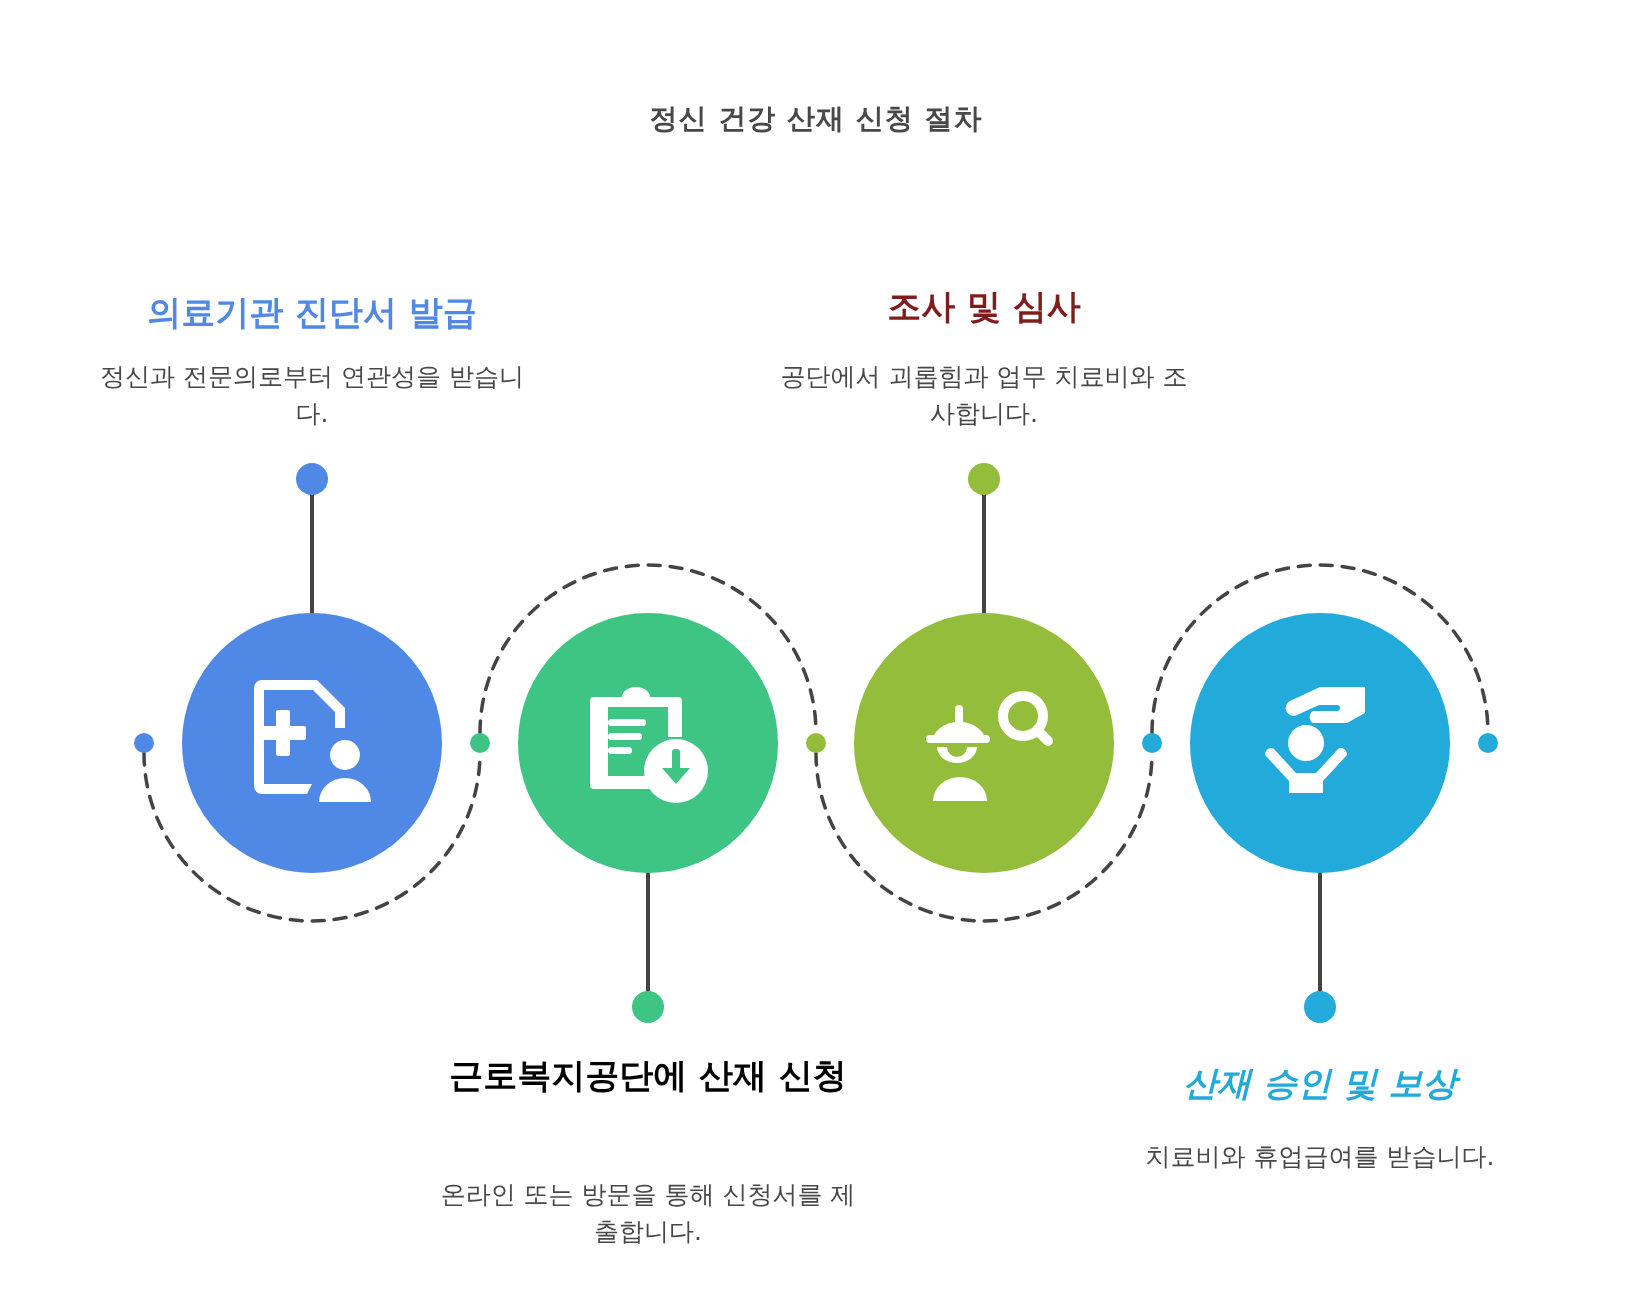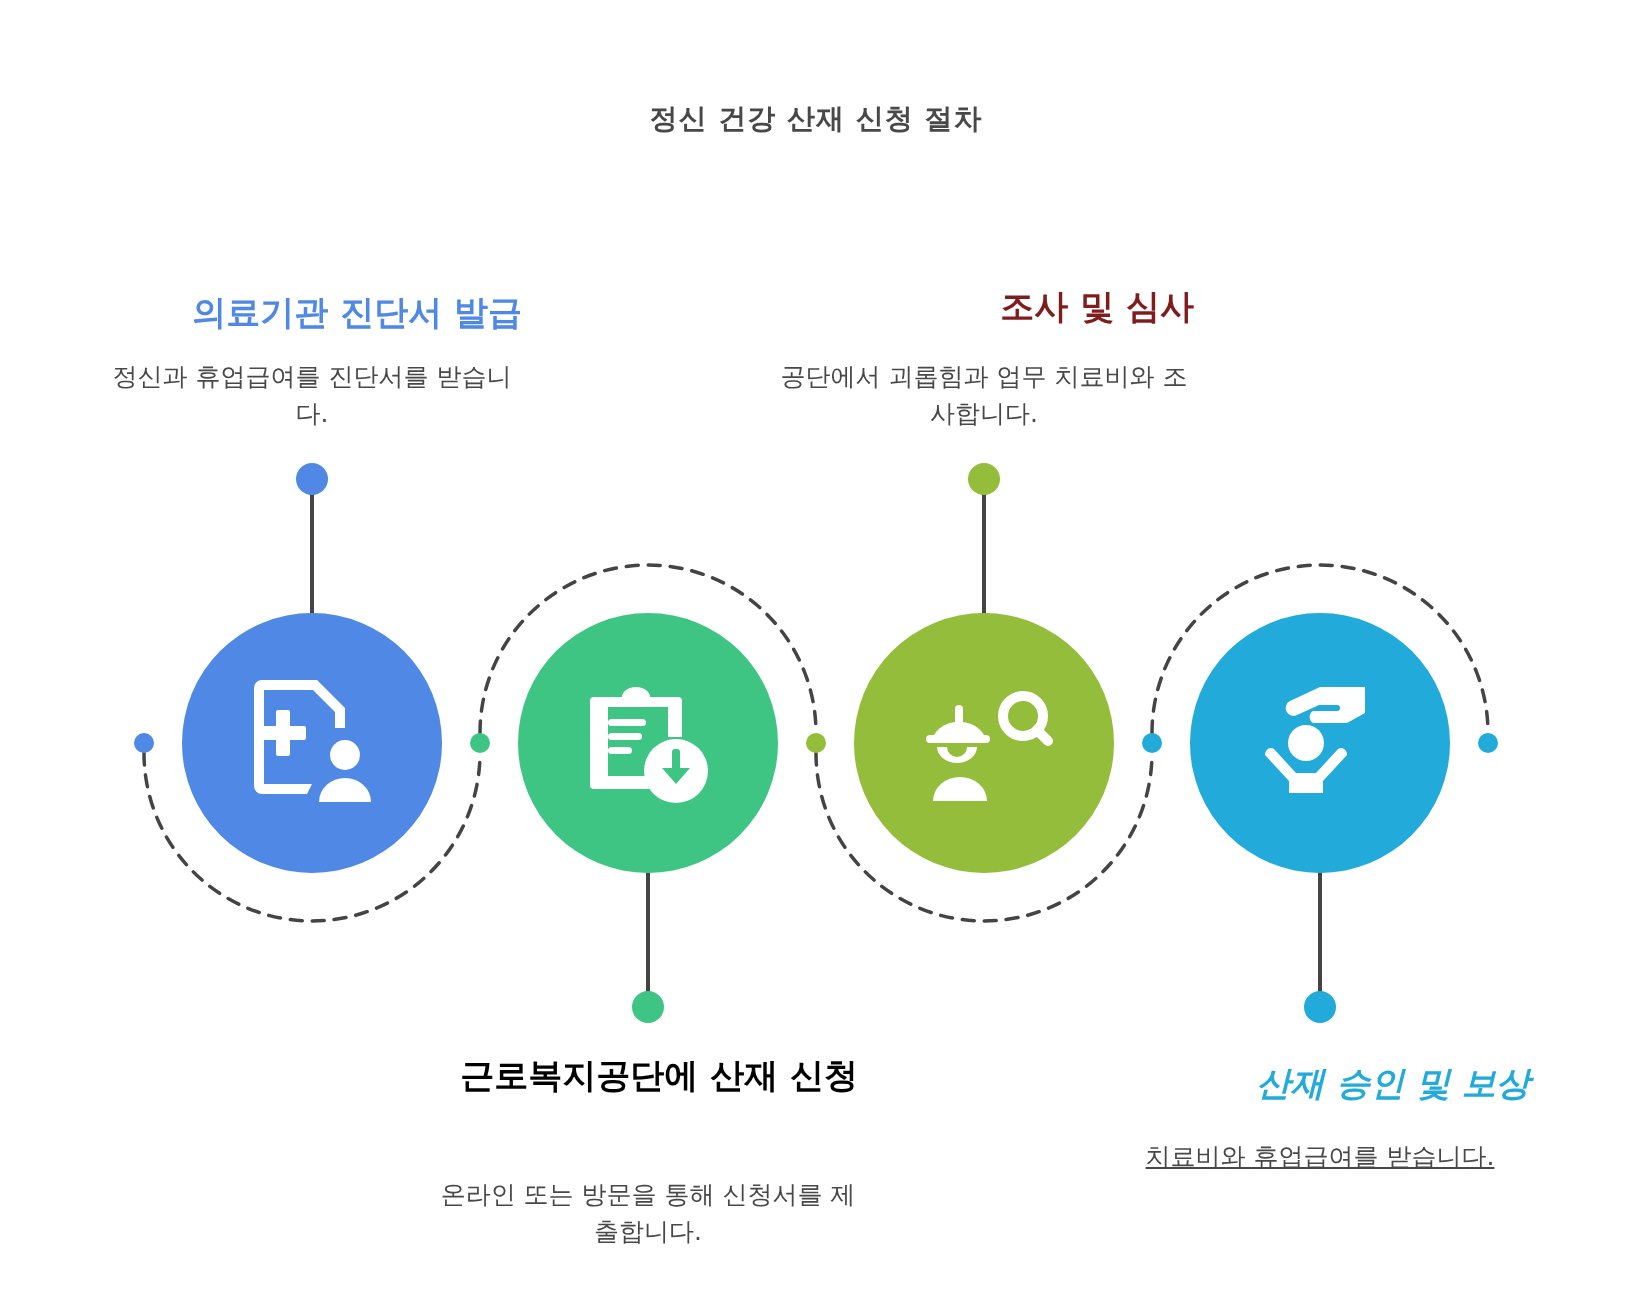--- a/index.html
+++ b/index.html
@@ -1,21 +1,21 @@
 <!DOCTYPE html>
 <html><head>
 <meta charset="utf-8">
 <style>
   html, body { margin: 0; padding: 0; background: #ffffff; }
   body { width: 1632px; height: 1295px; position: relative; overflow: hidden;
          font-family: "DejaVu Sans", "Liberation Sans", sans-serif; }
   .title { position: absolute; left: 0; width: 1632px; top: 100px; text-align: center;
            font-size: 28px; font-weight: bold; color: #484848; letter-spacing: 1px; }
   svg.canvas { position: absolute; left: 0; top: 0; }
-  .step-title { position: absolute; width: 420px; text-align: right; font-size: 34px;
+  .step-title { position: absolute; width: 420px; text-align: center; font-size: 34px;
                 font-weight: bold; line-height: 52px; }
   .step-desc { position: absolute; width: 430px; text-align: center; font-size: 25px;
                color: #484848; line-height: 37px; }
 </style>
 </head>
 <body>
 
 <div class="title">정신 건강 산재 신청 절차</div>
 
 <svg class="canvas" width="1632" height="1295" viewBox="0 0 1632 1295">
@@ -81,22 +81,22 @@
   </g>
 
   <g transform="translate(1320 743)" fill="#ffffff">
     <path d="M-30 -42 l30 -14 h45 v26 l-18 10 h-34 a7 7 0 0 1 0 -12 h24 a3 3 0 0 0 0 -6 h-18 l-22 10 a6 6 0 0 1 -7 -14 z"></path>
     <circle cx="-14" cy="0" r="18"></circle>
     <path d="M-55 12 a6 6 0 0 1 9 -6 l22 24 h20 l22 -24 a6 6 0 0 1 9 6 l-24 26 v12 h-34 v-12 z"></path>
   </g>
 </svg>
 
 <div class="step-title" style="left:102px; top:286px; color:#4F88E5;">의료기관 진단서 발급</div>
-<div class="step-desc" style="left:97px; top:358px;">정신과 휴업급여를 진단서를 받습니다.</div>
+<div class="step-desc" style="left:97px; top:358px;">정신과 전문의로부터 연관성을 받습니다.</div>
 
 <div class="step-title" style="left:438px; top:1049px; width:420px; color:#000000;">근로복지공단에 산재 신청</div>
 <div class="step-desc" style="left:433px; top:1176px;">온라인 또는 방문을 통해 신청서를 제출합니다.</div>
 
 <div class="step-title" style="left:774px; top:280px; color:#7f1d1d;">조사 및 심사</div>
 <div class="step-desc" style="left:769px; top:358px;">공단에서 괴롭힘과 업무 치료비와 조사합니다.</div>
 
 <div class="step-title" style="left:1110px; top:1057px; color:#21AADA;font-style:italic;">산재 승인 및 보상</div>
-<div class="step-desc" style="left:1105px; top:1138px;text-decoration:underline;">치료비와 휴업급여를 받습니다.</div>
+<div class="step-desc" style="left:1105px; top:1138px;">치료비와 휴업급여를 받습니다.</div>
 
 </body></html>

